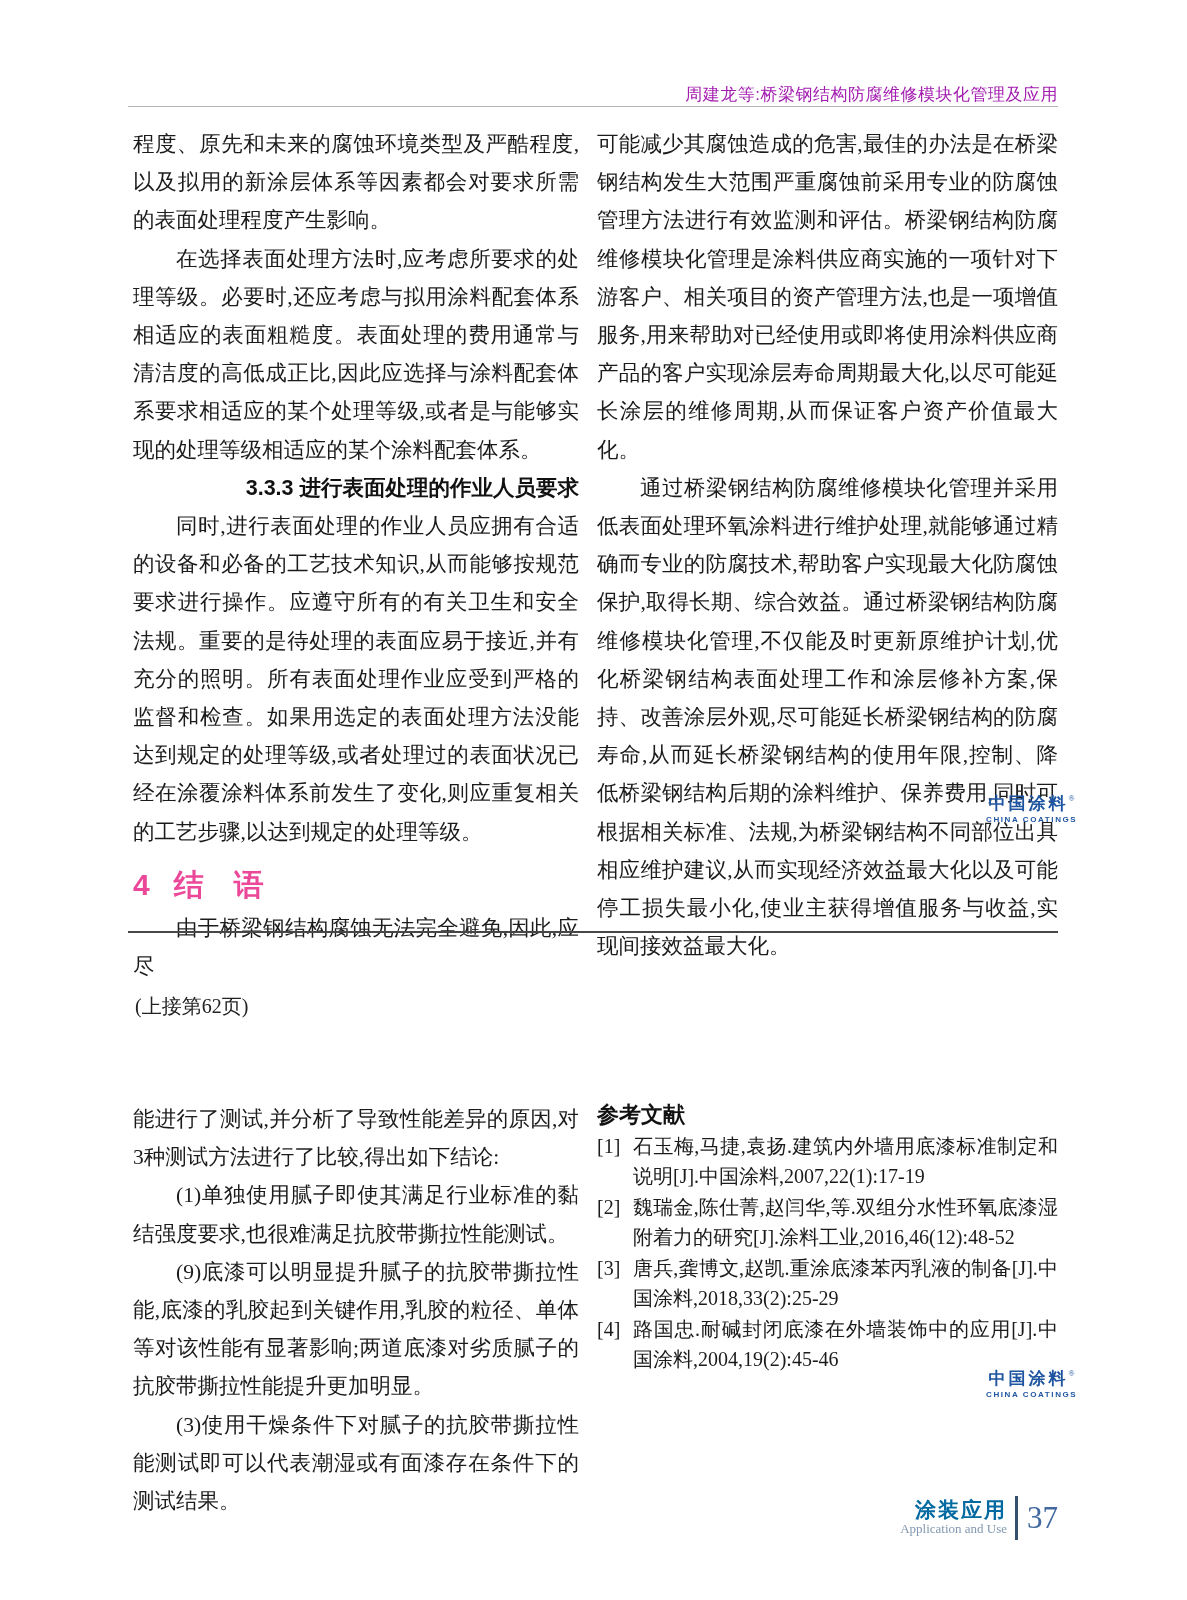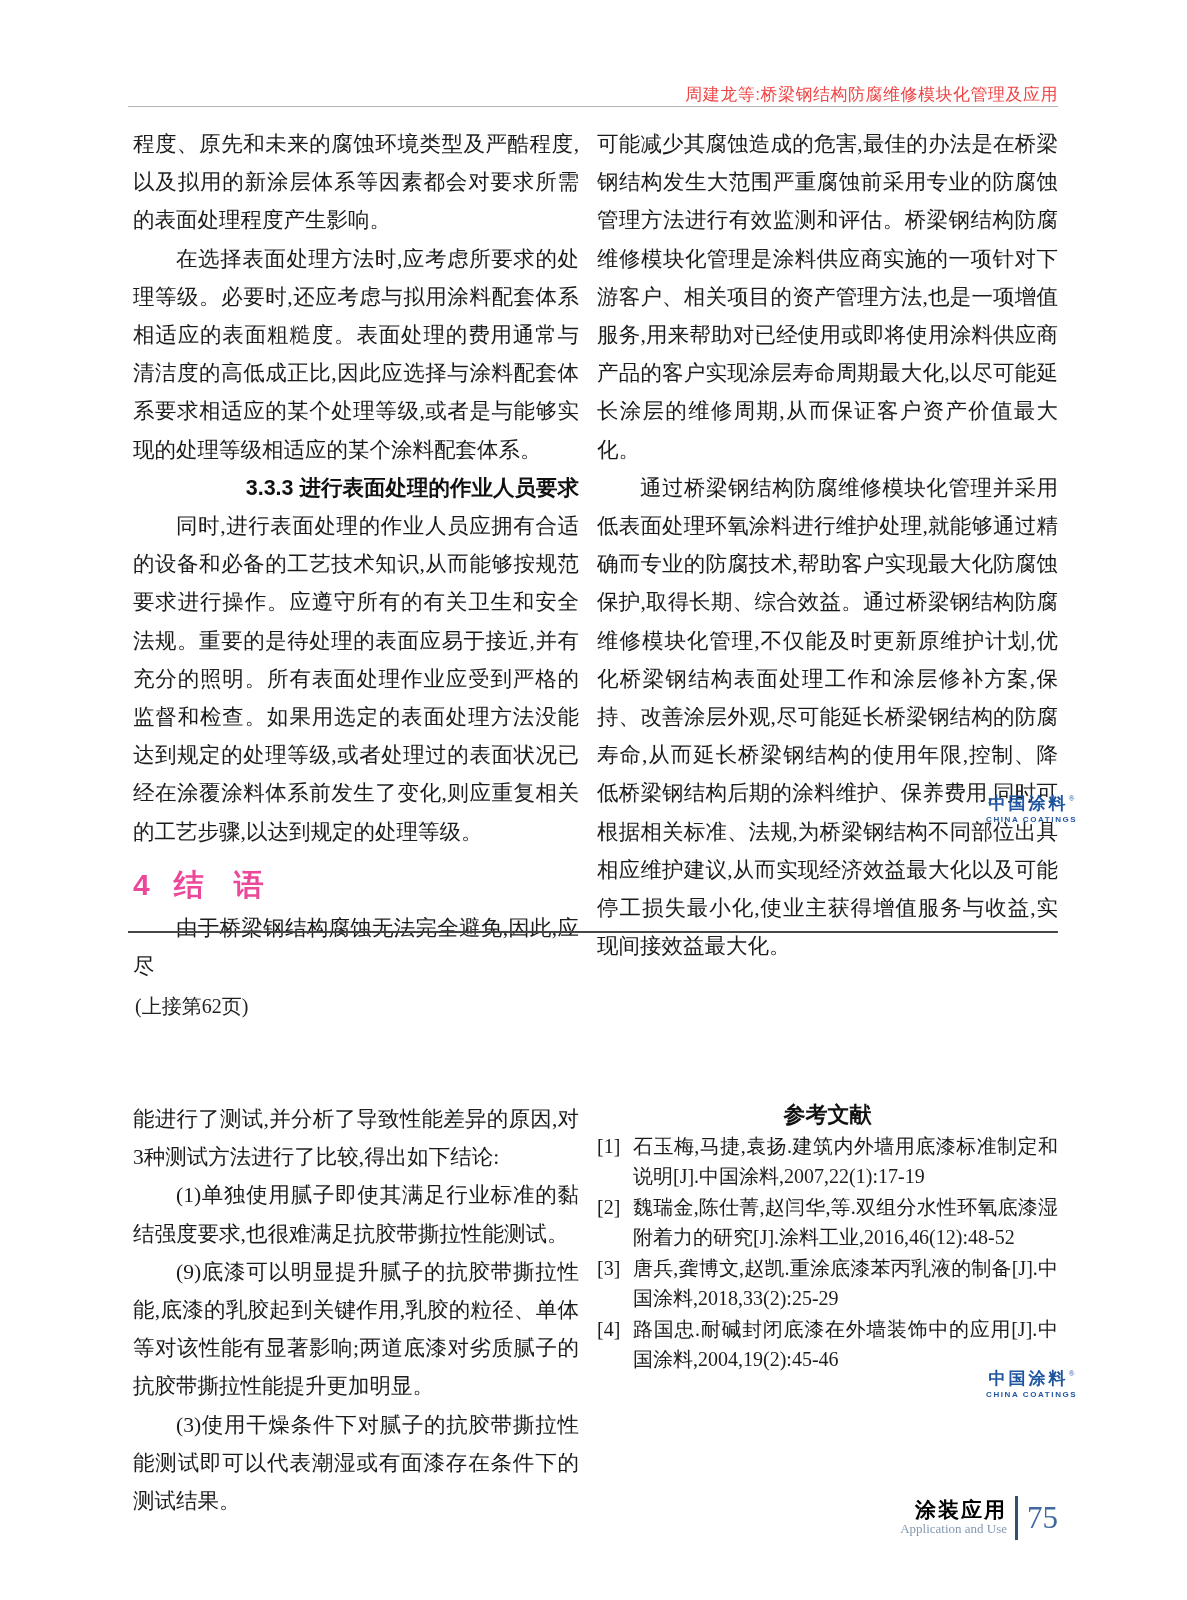--- a/index.html
+++ b/index.html
@@ -1,21 +1,21 @@
 <!DOCTYPE html>
 <html><head>
 <meta charset="utf-8">
 <style>
   html,body{margin:0;padding:0;background:#ffffff;}
   .page{position:relative;width:1187px;height:1600px;background:#ffffff;overflow:hidden;
         font-family:"Liberation Serif",serif;color:#1b1b1b;}
 
   
   .running-title{position:absolute;top:83px;right:129px;
-    font-family:"Liberation Sans",sans-serif;font-size:17px;color:#ef4444;letter-spacing:.5px;}
+    font-family:"Liberation Sans",sans-serif;font-size:17px;color:#a21caf;letter-spacing:.5px;}
   .header-rule{position:absolute;top:106px;left:128px;width:930px;height:1px;background:#b4b4b4;}
 
   
   .col{position:absolute;font-size:21.5px;line-height:38.2px;text-align:justify;}
   .col p{margin:0;}
   .indent{text-indent:2em;}
   .upper-left{top:125px;left:133px;width:446px;}
   .upper-right{top:125px;left:597px;width:461px;}
 
   .sub-heading{font-family:"Liberation Sans",sans-serif;font-weight:600;font-size:21.5px;
@@ -35,30 +35,30 @@
   .logo-lower{top:1370px;left:986px;}
 
   
   .mid-divider{position:absolute;top:931px;left:128px;width:930px;height:2px;background:#474747;}
   .continuation-note{position:absolute;top:993px;left:135px;font-size:20px;color:#222;}
 
   
   .lower-left{top:1100px;left:133px;width:446px;}
   .lower-right{top:1100px;left:597px;width:461px;font-size:20px;line-height:30.5px;}
   .ref-heading{font-family:"Liberation Sans",sans-serif;font-weight:bold;font-size:22px;
-    text-align:center;margin:0 0 6px 0;color:#111;}
+    margin:0 0 6px 0;color:#111;}
   .ref-item{display:flex;margin:0;}
   .ref-num{flex:0 0 36px;}
   .ref-text{flex:1;text-align:justify;}
 
   
   .footer{position:absolute;top:1496px;right:129px;display:flex;align-items:center;}
   .footer-labels{text-align:right;margin-right:8px;}
   .footer-cn{font-family:"Liberation Sans",sans-serif;font-weight:bold;font-size:21px;
-    color:#000000;letter-spacing:2px;line-height:1.1;}
+    color:#0369a1;letter-spacing:2px;line-height:1.1;}
   .footer-en{font-size:13px;color:#8298b0;line-height:1.3;}
   .footer-bar{width:3px;height:44px;background:#33516e;margin-right:9px;}
   .footer-page{font-size:31px;color:#41689f;}
 </style>
 </head>
 <body>
 
 <div class="page">
 
   <div class="running-title">周建龙等:桥梁钢结构防腐维修模块化管理及应用</div>
@@ -120,16 +120,16 @@
     <div><span class="cn">中国涂料</span><sup class="reg">®</sup></div>
     <div class="en">CHINA COATINGS</div>
   </div>
 
   <div class="footer">
     <div class="footer-labels">
       <div class="footer-cn">涂装应用</div>
       <div class="footer-en">Application and Use</div>
     </div>
     <div class="footer-bar"></div>
-    <div class="footer-page">75</div>
+    <div class="footer-page">37</div>
   </div>
 
 </div>
 
 </body></html>

